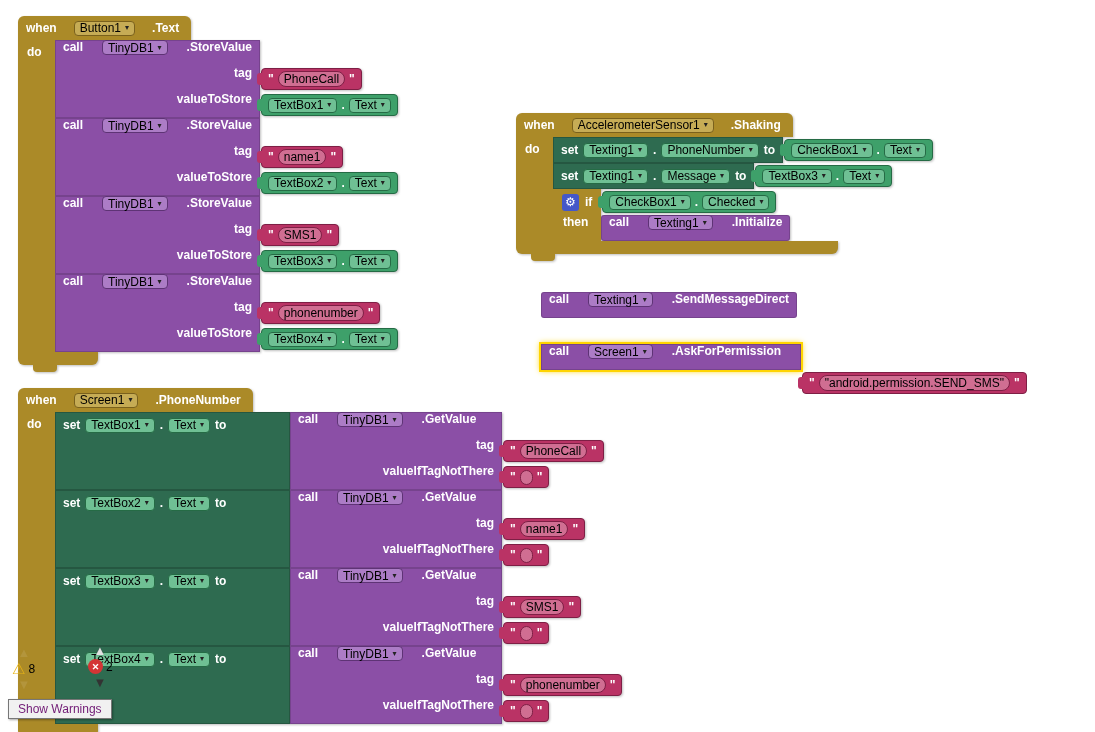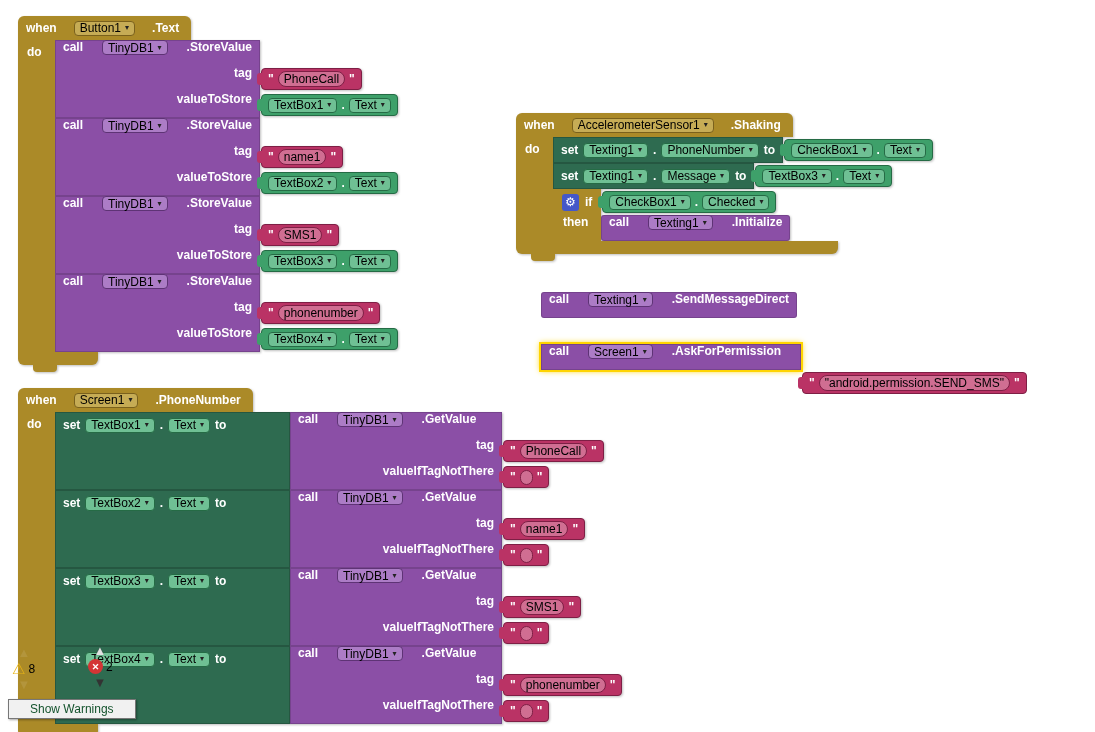--- a/index.html
+++ b/index.html
@@ -73,22 +73,22 @@
   .warncol{display:flex;flex-direction:column;align-items:flex-start;z-index:6}
   .tri{font-size:13px;line-height:1;cursor:pointer;width:24px;text-align:center;font-weight:400}
   .gold-tri{color:#B3953C}
   .lt-tri{color:#E2E2E2;text-shadow:0 0 1px #444}
   .dk-tri{color:#333}
   .wline{display:flex;align-items:center;gap:3px;margin:2px 0}
   .wicon{color:var(--warn_yellow,#E7B416);font-size:15px;font-weight:400;line-height:1}
   .wcount{color:#000;font-weight:400;font-size:12px}
   .eicon{width:15px;height:15px;border-radius:50%;background:var(--err_red,#D43535);color:#fff;
          font-size:9px;display:flex;align-items:center;justify-content:center;font-weight:700}
-  .show-warn{background:#F1F1F1;border:1px solid #777;color:#14532d;font-weight:400;font-size:12px;
-             padding:2px 21px;box-shadow:1px 1px 2px rgba(0,0,0,.35);cursor:pointer;white-space:nowrap;z-index:6}
+  .show-warn{background:#F1F1F1;border:1px solid #777;color:#701a75;font-weight:400;font-size:12px;
+             padding:2px 9px;box-shadow:1px 1px 2px rgba(0,0,0,.35);cursor:pointer;white-space:nowrap;z-index:6}
 </style>
 </head>
 <body>
 
 <div class="evt abs" style="left:18px;top:16px">
   <div class="evt-head">
     <span>when</span>
     <span class="chip gold-chip">Button1<b class="dd">▾</b></span>
     <span>.Text</span>
   </div>

